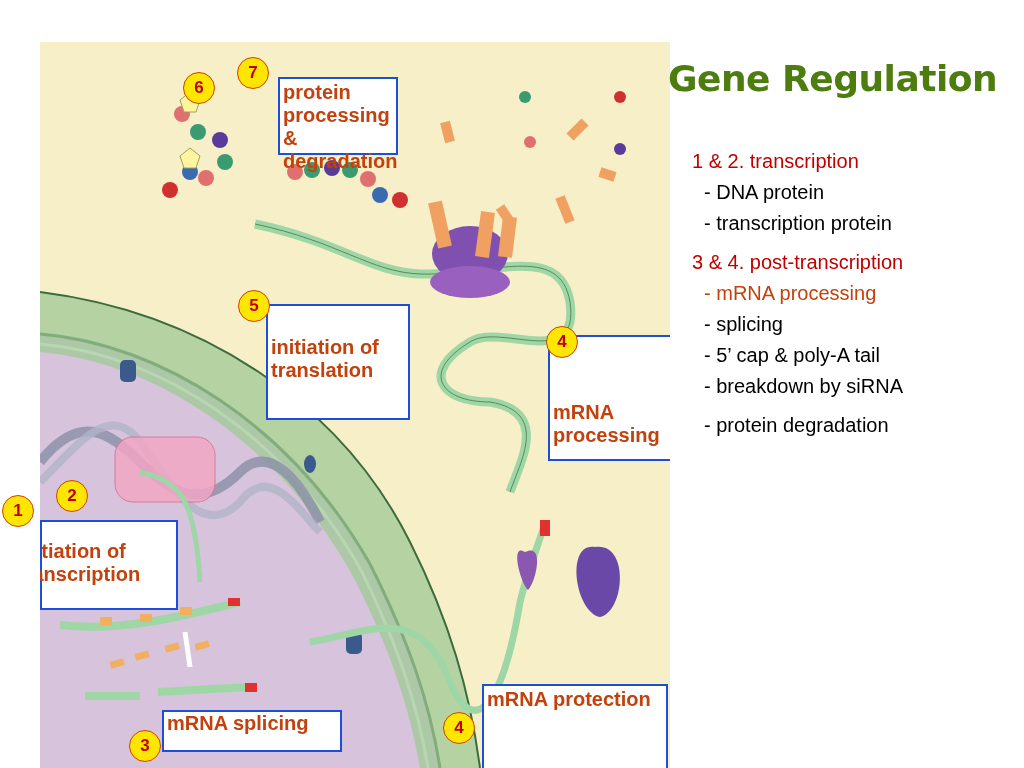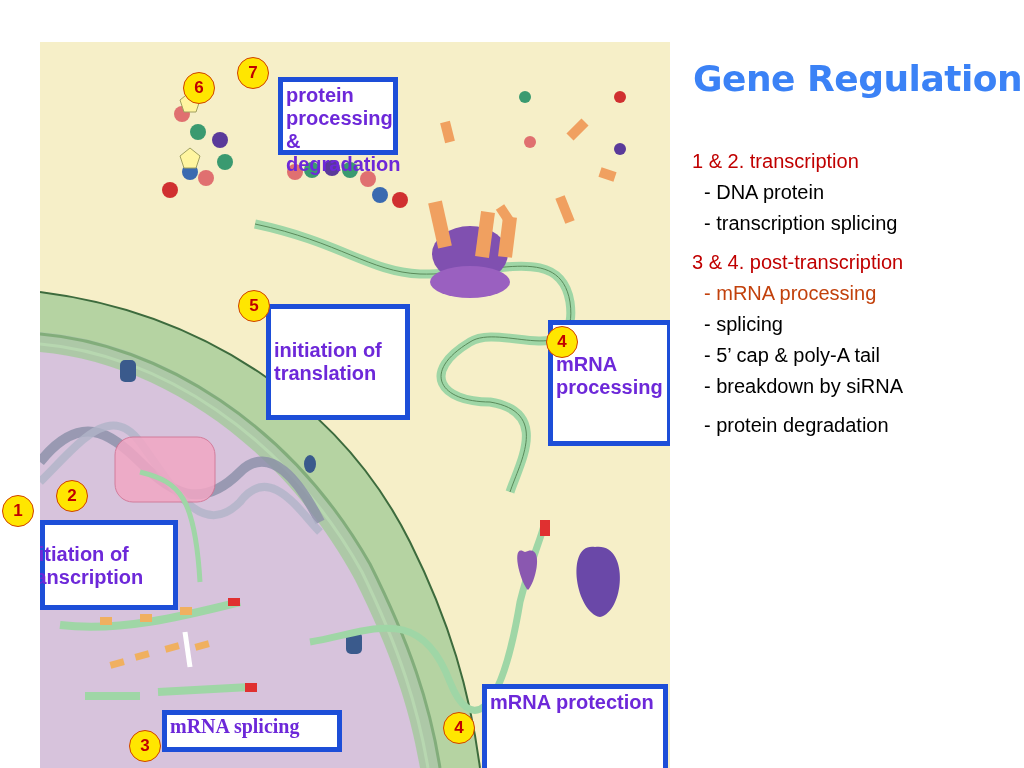--- a/index.html
+++ b/index.html
@@ -1,26 +1,26 @@
 <!DOCTYPE html>
 <html><head>
 <meta charset="utf-8">
 <style>
   html, body { margin:0; padding:0; }
   body { width:1024px; height:768px; background:#ffffff; position:relative; overflow:hidden;
          font-family:"Liberation Sans", sans-serif; }
   .diagram { position:absolute; left:40px; top:42px; width:630px; height:726px; background:#f6efc8; overflow:hidden; }
   .diagram svg { position:absolute; left:0; top:0; }
-  .label-box { position:absolute; background:#ffffff; border:5px solid #1d4ed8; color:#6d28d9;
+  .label-box { position:absolute; background:#ffffff; border:2px solid #1d4ed8; color:#c2410c;
                font-weight:bold; font-size:20px; line-height:23px; padding:2px 3px; box-sizing:border-box; }
   .badge { position:absolute; width:32px; height:32px; border-radius:50%; background:#ffe600;
            border:1.5px solid #d04000; color:#c00000; font-weight:bold; font-size:17px;
            display:flex; align-items:center; justify-content:center; box-sizing:border-box; }
   .title { position:absolute; left:668px; top:58px; font-family:"DejaVu Sans", sans-serif; font-weight:bold;
-           font-size:36px; color:#3b82f6; letter-spacing:-0.5px; white-space:nowrap;margin-left:25px; }
+           font-size:36px; color:#4d7c0f; letter-spacing:-0.5px; white-space:nowrap; }
   .summary { position:absolute; left:692px; top:146px; width:330px; font-weight:normal; font-size:20px; line-height:31px; }
   .sec-head { color:#c00000; }
   .item { color:#000; padding-left:12px; white-space:pre; }
   .item.blue { color:#c2410c; }
   .group { margin-bottom:8px; }
 </style>
 </head>
 <body>
 
 <div class="diagram">
@@ -102,27 +102,27 @@
     <polygon points="150,50 160,58 156,70 144,70 140,58" fill="#fff5a0" stroke="#a0a060"></polygon>
     <polygon points="150,106 160,114 156,126 144,126 140,114" fill="#fff5a0" stroke="#a0a060"></polygon>
   </svg>
 
   <div class="label-box" style="left:238px;top:35px;width:120px;height:78px;">
     <span>protein processing &amp; degradation</span>
   </div>
   <div class="label-box" style="left:218px;top:262px;width:144px;height:116px;padding-top:30px;margin-left:8px;">
     <span>initiation of translation</span>
   </div>
-  <div class="label-box" style="left:508px;top:278px;width:124px;height:126px;padding-top:28px;">
+  <div class="label-box" style="left:508px;top:293px;width:124px;height:126px;padding-top:64px;">
     <span>mRNA processing</span>
   </div>
   <div class="label-box" style="left:0px;top:478px;width:138px;height:90px;padding-top:18px;padding-left:0;overflow:visible;">
     <span style="margin-left:-24px;display:block;">initiation of transcription</span>
   </div>
-  <div class="label-box" style="left:122px;top:668px;width:180px;height:42px;padding-top:0;font-family:Liberation Serif, serif;">
+  <div class="label-box" style="left:122px;top:668px;width:180px;height:42px;padding-top:0;">
     <span>mRNA splicing</span>
   </div>
   <div class="label-box" style="left:442px;top:642px;width:186px;height:101px;">
     <span>mRNA protection</span>
   </div>
 
   <div class="badge" style="left:143px;top:30px;">6</div>
   <div class="badge" style="left:197px;top:15px;">7</div>
   <div class="badge" style="left:198px;top:248px;">5</div>
   <div class="badge" style="left:506px;top:284px;">4</div>
@@ -132,21 +132,21 @@
 </div>
 
 <div class="badge" style="left:2px;top:495px;">1</div>
 
 <div class="title">Gene Regulation</div>
 
 <div class="summary">
   <div class="group">
     <div class="sec-head">1 &amp; 2. transcription</div>
     <div class="item">- DNA protein</div>
-    <div class="item">- transcription splicing</div>
+    <div class="item">- transcription protein</div>
   </div>
   <div class="group">
     <div class="sec-head">3 &amp; 4. post-transcription</div>
     <div class="item blue">- mRNA processing</div>
     <div class="item">- splicing</div>
     <div class="item">- 5’ cap &amp; poly-A tail</div>
     <div class="item">- breakdown by siRNA</div>
   </div>
   <div class="group">
     <div class="item">- protein degradation</div>

